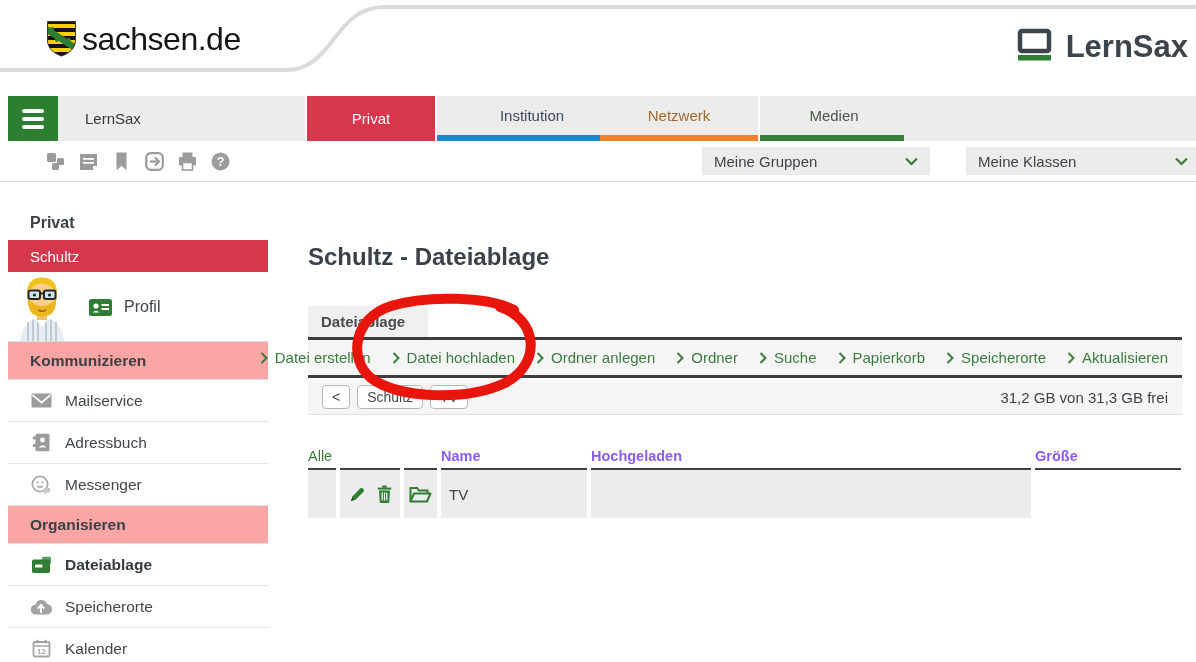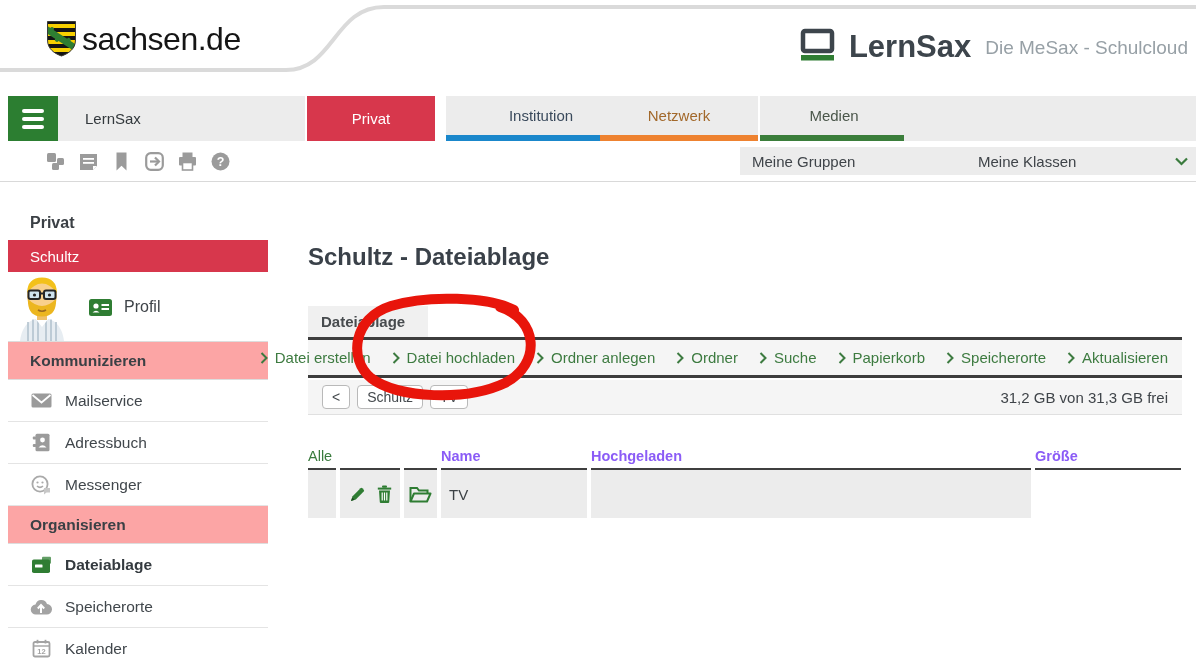--- a/index.html
+++ b/index.html
@@ -18,33 +18,33 @@
   
   #navbar{position:absolute;left:0;top:96px;width:1196px;height:45px}
   #hamburger{position:absolute;left:8px;top:0;width:50px;height:45px;background:#2c7e31;cursor:pointer;
              display:flex;flex-direction:column;align-items:center;justify-content:center;gap:4px}
   #hamburger i{display:block;width:22px;height:4px;background:#fff;border-radius:2px}
   #nav-appname{position:absolute;left:58px;top:0;width:247px;height:45px;background:#ececec;
                display:flex;align-items:center;padding-left:27px;font-size:15px;color:#33393d}
   .navtab{position:absolute;top:0;height:45px;display:flex;align-items:center;justify-content:center;
           font-size:15px;cursor:pointer;background:#ececec}
   #tab-privat{left:307px;width:128px;background:#d7374c;color:#fff}
-  #tab-institution{left:446px;width:190px;color:#3a4a5c;border-bottom:6px solid #1a87cb}
+  #tab-institution{left:437px;width:190px;color:#3a4a5c;border-bottom:6px solid #1a87cb}
   #tab-netzwerk{left:600px;width:158px;color:#a2682a;border-bottom:6px solid #ee8230}
   #tab-medien{left:760px;width:148px;color:#4a564a;border-bottom:6px solid #3b7e3b}
   #nav-filler{position:absolute;left:904px;top:0;width:292px;height:45px;background:#ececec}
 
   
   #toolbar{position:absolute;left:0;top:141px;width:1196px;height:41px;background:#fff;border-bottom:1px solid #d9d9d9}
   #tb-icons{position:absolute;left:45px;top:0;height:40px;display:flex;align-items:center;gap:12px}
   .tbicon{width:21px;height:21px;cursor:pointer;display:block}
   .dropdown{position:absolute;top:6px;height:28px;background:#ececec;cursor:pointer;
             display:flex;align-items:center;justify-content:space-between;padding:0 11px 0 12px;
             font-size:15px;color:#3f4449}
-  #dd-gruppen{left:740px;width:262px}
+  #dd-gruppen{left:702px;width:228px}
   #dd-klassen{left:966px;width:234px}
 
   
   #sidebar{position:absolute;left:8px;top:206px;width:260px;background:#fff}
   #sb-privat{height:34px;display:flex;align-items:center;padding-left:22px;font-weight:700;font-size:16px;color:#3b4045}
   #sb-user{height:32px;background:#d7374c;color:#fff;display:flex;align-items:center;
            padding-left:22px;font-size:15px;cursor:pointer}
   #sb-profile{height:70px;border-bottom:1px solid #ddd;position:relative}
   #sb-avatar{position:absolute;left:0;top:0;cursor:pointer}
   #sb-profil-link{position:absolute;left:80px;top:0;height:70px;display:flex;align-items:center;gap:11px;
@@ -119,21 +119,20 @@
   </svg>
   <span class="txt">sachsen.de</span>
 </div>
 
 <div id="lernsax-logo">
   <svg width="36" height="33" viewBox="0 0 36 33">
     <rect x="4" y="3" width="29" height="20" rx="2" fill="none" stroke="#3d454c" stroke-width="4.5"></rect>
     <rect x="2" y="27" width="33" height="5.5" fill="#2f7d33"></rect>
   </svg>
   <span class="word">LernSax</span>
-  <span class="tag">Die MeSax - Schulcloud</span>
 </div>
 
 <div id="navbar">
   <div id="hamburger">
     <i></i>
       <i></i>
       <i></i>
   </div>
   <div id="nav-appname">LernSax</div>
   <div class="navtab" id="tab-privat">Privat</div>

